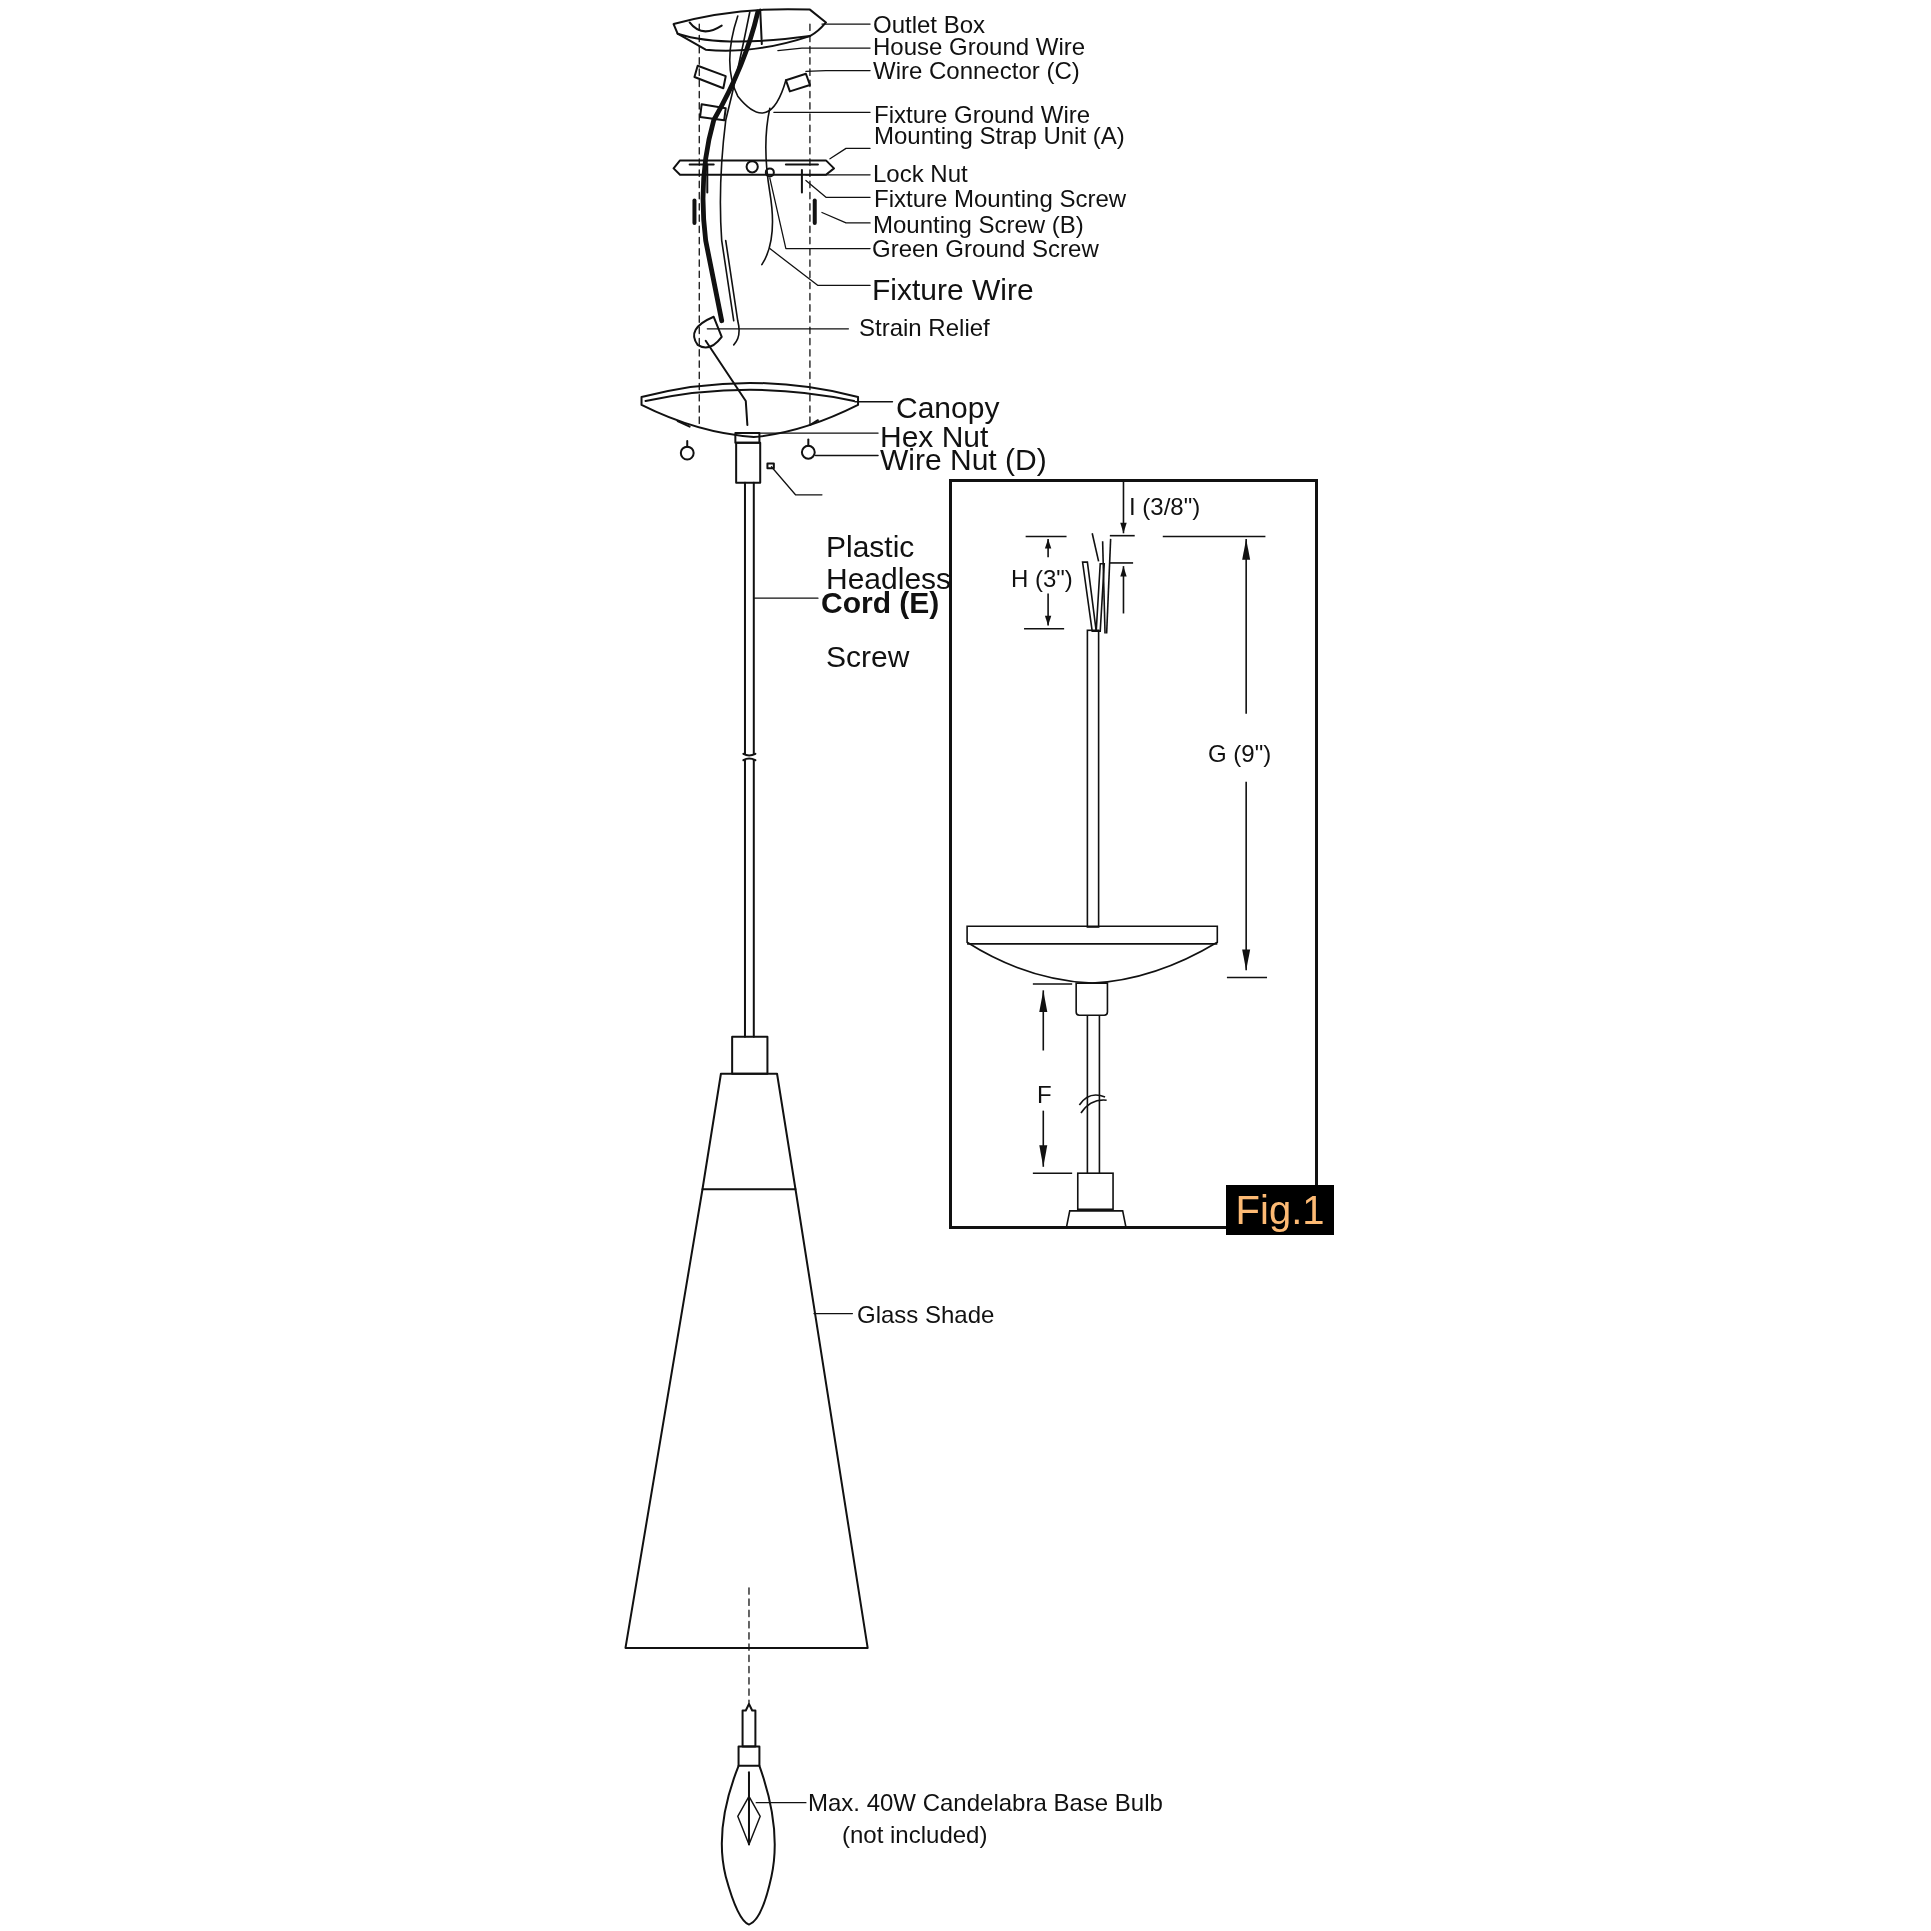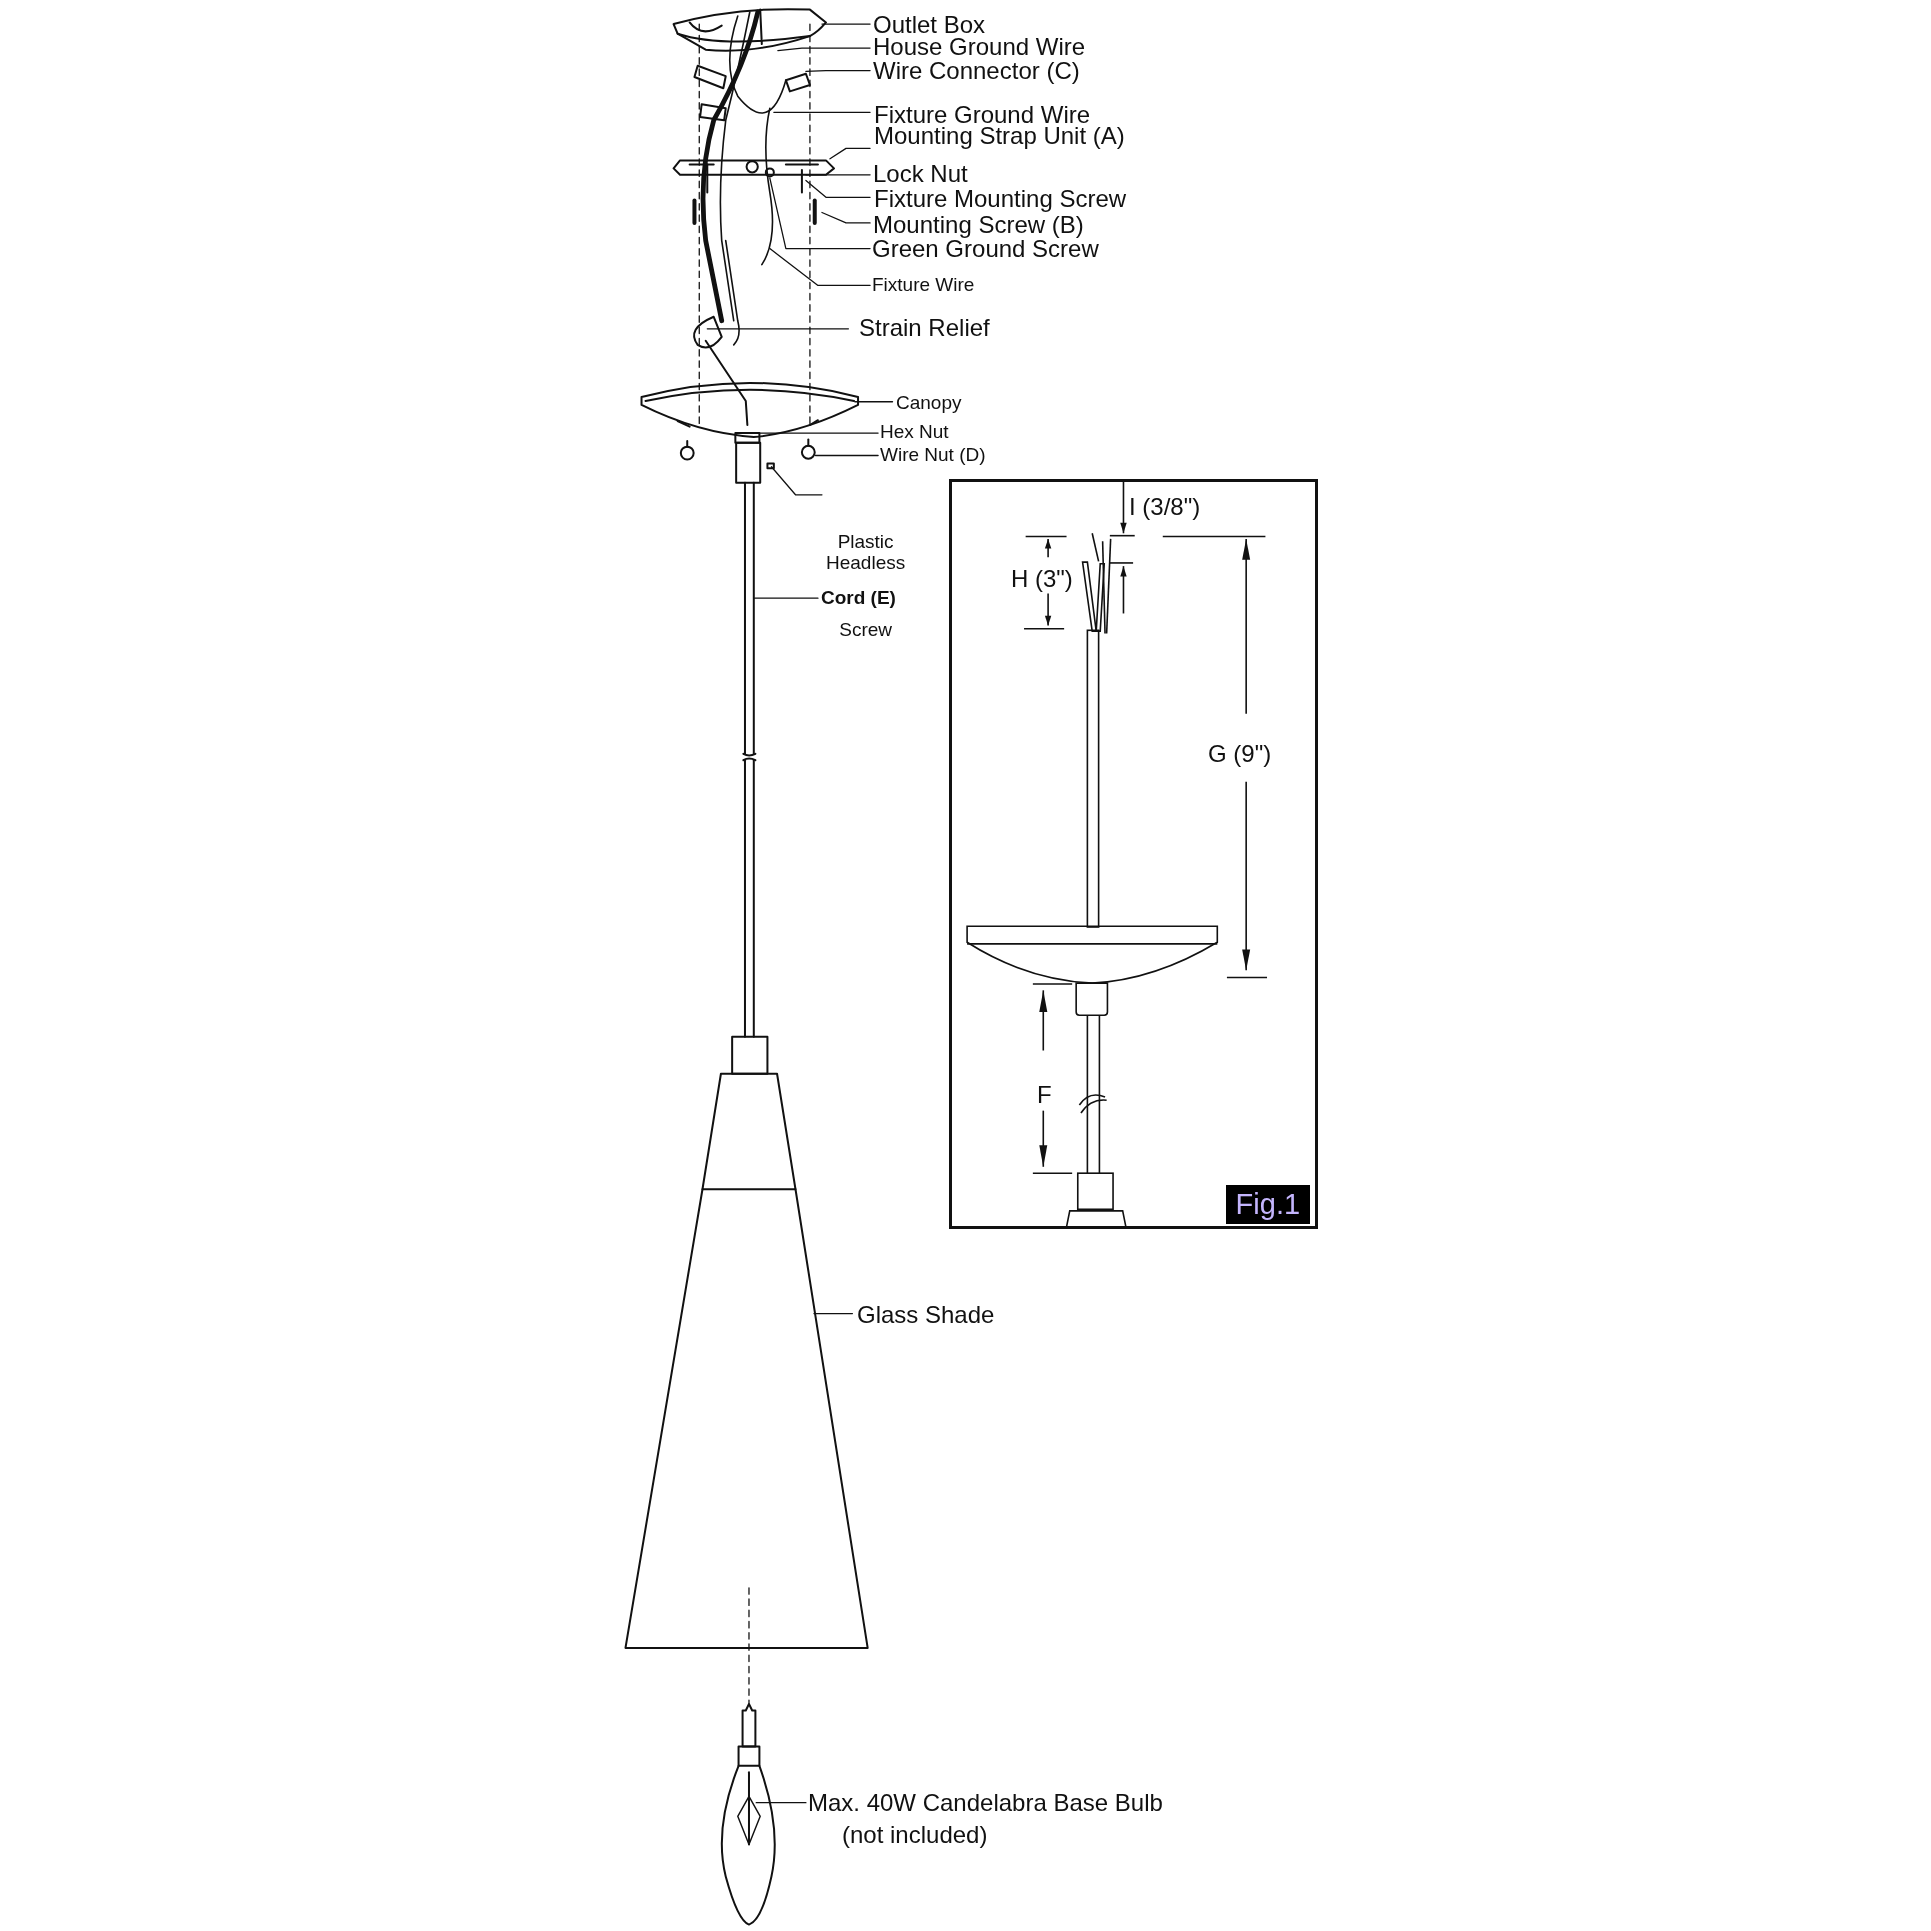--- a/index.html
+++ b/index.html
@@ -1,20 +1,20 @@
 <!DOCTYPE html>
 <html style="font-size:13px"><head>
 <meta charset="utf-8">
 <style>
   html, body { margin:0; padding:0; background:#ffffff; }
   body { width:1931px; height:1931px; position:relative; overflow:hidden; font-family:"Liberation Sans", sans-serif; }
   svg { position:absolute; left:0; top:0; }
   .lbl { position:absolute; font-family:"Liberation Sans", sans-serif; font-size:24px; color:#111; white-space:nowrap; line-height:1; }
-  .lbl.small { font-size:19px;text-align:center; }
-  .fig-label { position:absolute; background:#000; color:#c4b5fd; font-size:29px; padding:4.8px 9.6px 4.8px 9.6px; line-height:1; font-family:"Liberation Sans", sans-serif; }
+  .lbl.small { font-size:30px; }
+  .fig-label { position:absolute; background:#000; color:#fdba74; font-size:40px; padding:4.8px 9.6px 4.8px 9.6px; line-height:1; font-family:"Liberation Sans", sans-serif; }
   .inset { position:absolute; border:3.2px solid #111; box-sizing:border-box; }
 </style>
 </head>
 <body>
 
 <svg width="1931" height="1931" viewBox="0 0 2408 2408" xmlns="http://www.w3.org/2000/svg">
   <g fill="none" stroke="#111" stroke-width="2.5" stroke-linecap="round" stroke-linejoin="round">
 
     <g>
       <path d="M840 30 Q920 8 1010 12 L1030 28 Q1020 40 1010 45 Q940 68 880 62 L845 42 Z"></path>

